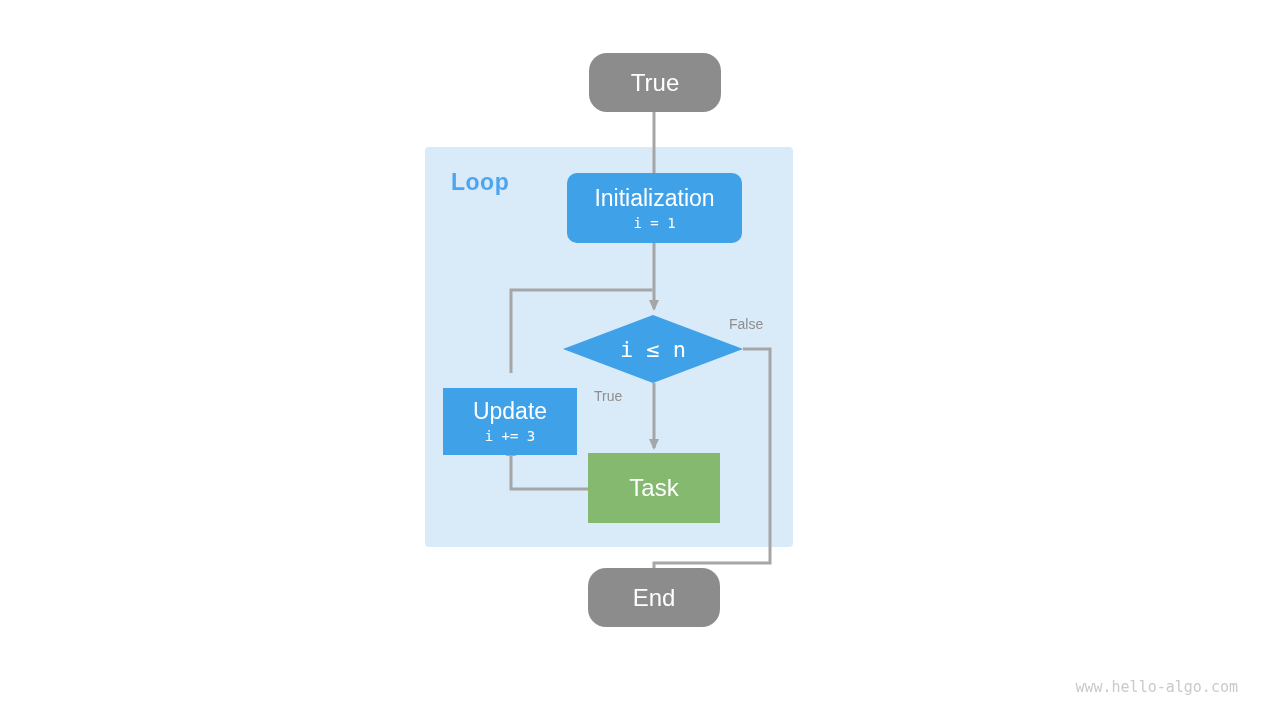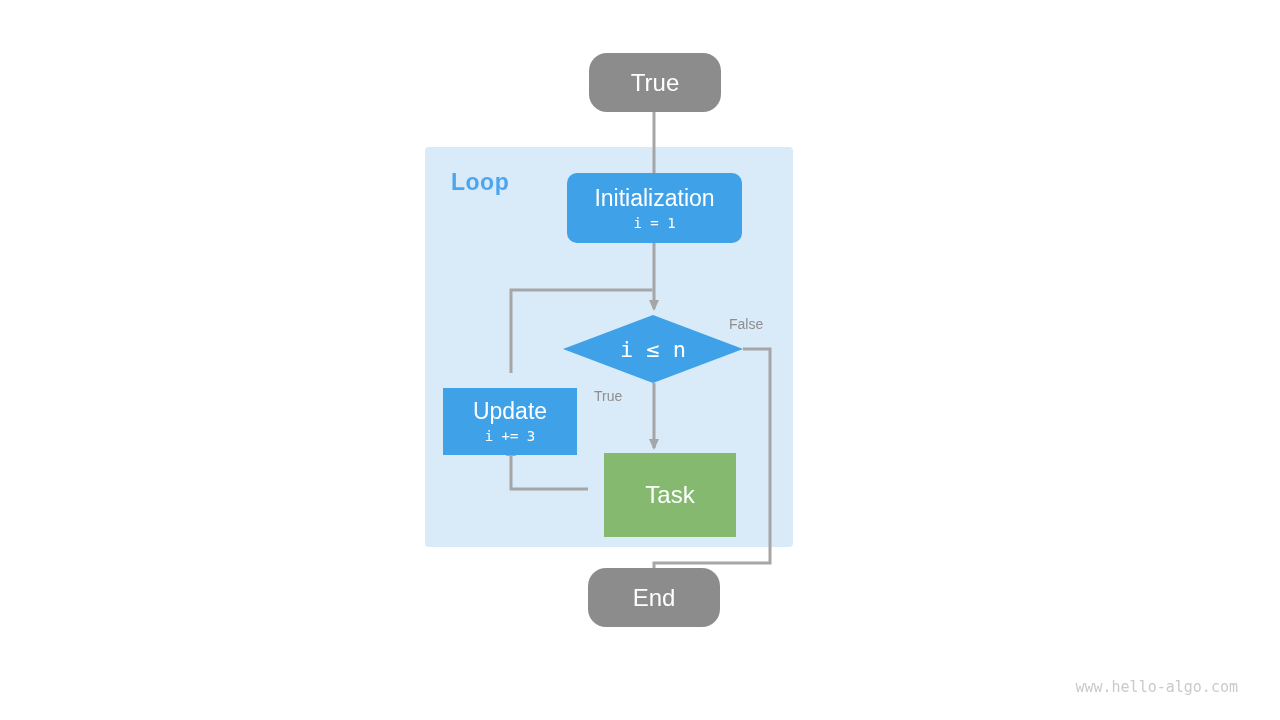--- a/index.html
+++ b/index.html
@@ -71,22 +71,22 @@
     left: 567px; top: 173px;
     width: 175px; height: 70px; border-radius: 10px;
   }
   .node-init .title { font-size: 23px; }
   .node-update {
     left: 443px; top: 373px;
     width: 134px; height: 67px; margin-top: 15px;
   }
   .node-update .title { font-size: 23px; }
   .node-task {
-    left: 604px; top: 453px;
-    width: 132px; height: 84px;
+    left: 588px; top: 453px;
+    width: 132px; height: 70px;
     background: var(--green, #85b96f);
   }
   .diamond {
     position: absolute;
     left: 563px; top: 315px;
     width: 180px; height: 68px;
     background: var(--blue, #3fa1e8);
     clip-path: polygon(50% 0, 100% 50%, 50% 100%, 0 50%);
     z-index: 3;
     display: flex;

